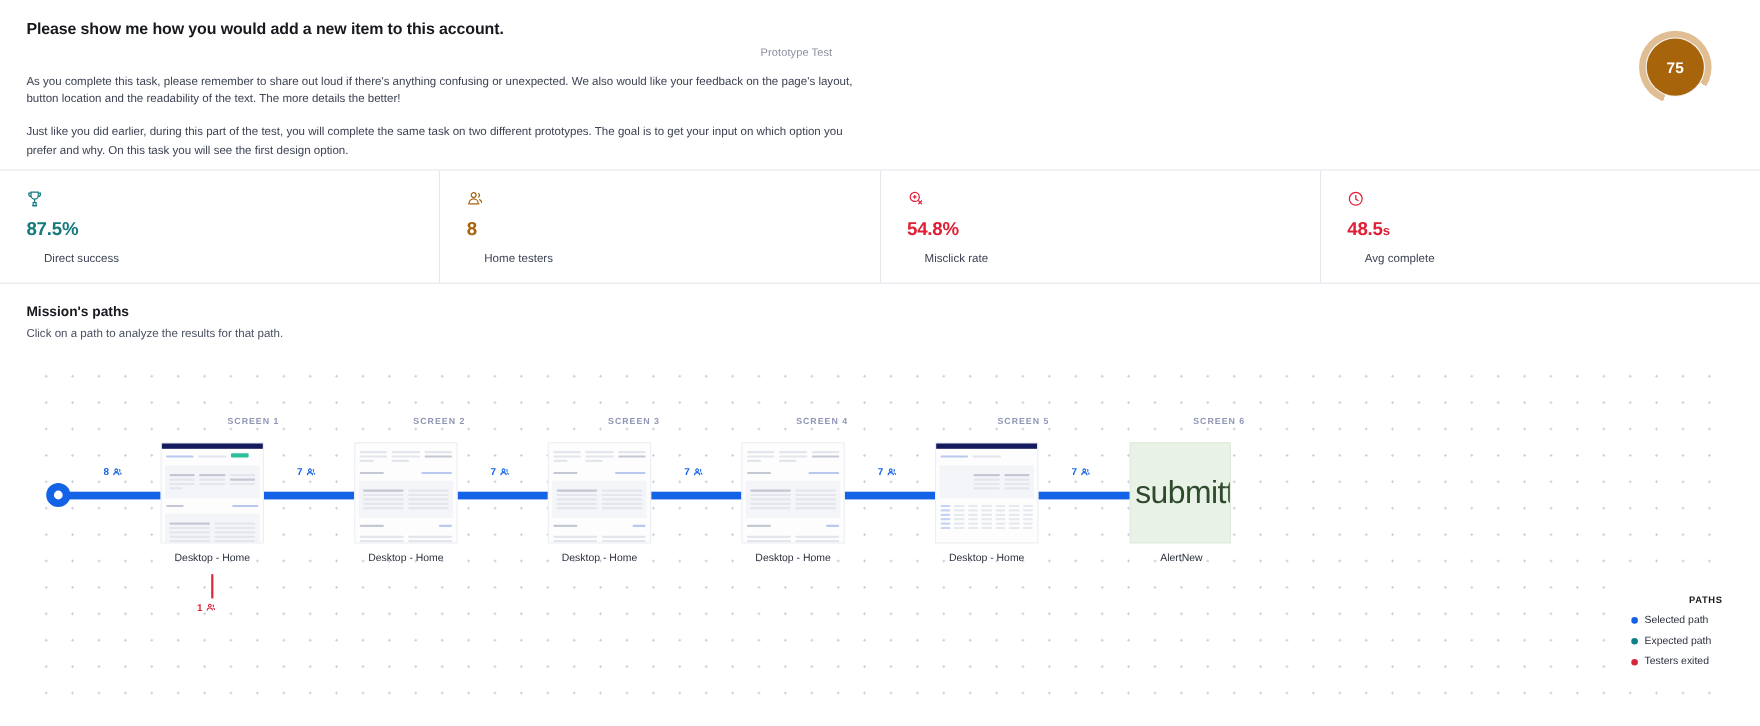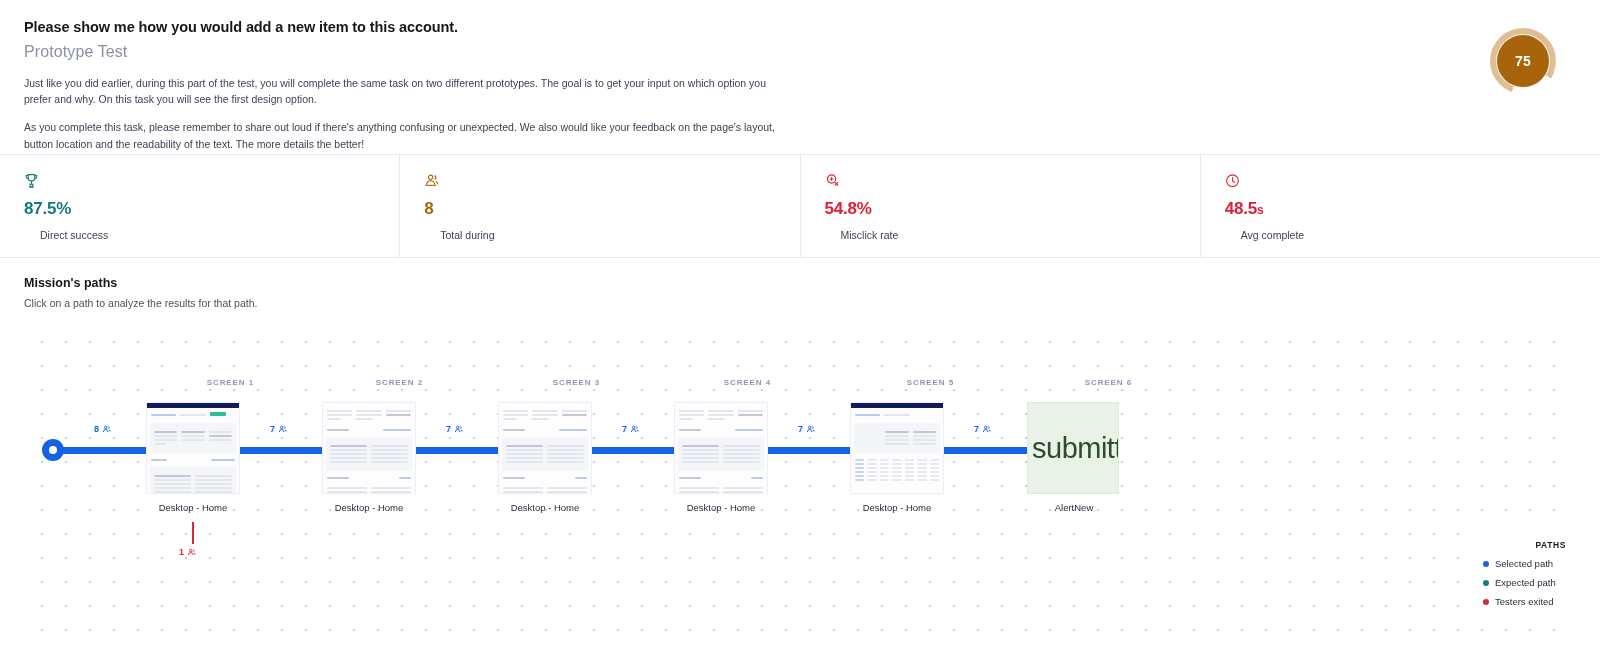--- a/index.html
+++ b/index.html
@@ -12,21 +12,21 @@
   }
   .page { position: relative; width: 1600px; height: 660px; }
 
   
   .header { position: absolute; left: 24px; top: 18px; width: 1400px; }
   .task-title {
     font-size: 14.5px; font-weight: 700; color: #16181d;
     letter-spacing: -0.1px; line-height: 1.3;
   }
   .task-subtitle {
-    font-size: 16px; color: #8b90a0; margin-top: 6px; letter-spacing: 0.1px;
+    font-size: 10px; color: #8b90a0; margin-top: 6px; letter-spacing: 0.1px; text-align: center;
   }
   .task-para {
     font-size: 10.5px; color: #3d4354; line-height: 1.55;
     margin-top: 14px; max-width: 760px;
   }
   .task-para.second { margin-top: 12px; }
 
   
   .score-wrap {
     position: absolute; left: 1490px; top: 28px;
@@ -169,22 +169,22 @@
   .legend-dot { width: 6px; height: 6px; border-radius: 50%; flex: 0 0 auto; }
 </style>
 </head>
 <body>
 
 <div class="page">
 
   <div class="header">
     <div class="task-title">Please show me how you would add a new item to this account.</div>
     <div class="task-subtitle">Prototype Test</div>
+    <div class="task-para second">As you complete this task, please remember to share out loud if there's anything confusing or unexpected. We also would like your feedback on the page's layout, button location and the readability of the text. The more details the better!</div>
     <div class="task-para">Just like you did earlier, during this part of the test, you will complete the same task on two different prototypes. The goal is to get your input on which option you prefer and why. On this task you will see the first design option.</div>
-    <div class="task-para second">As you complete this task, please remember to share out loud if there's anything confusing or unexpected. We also would like your feedback on the page's layout, button location and the readability of the text. The more details the better!</div>
   </div>
 
   <div class="score-wrap">
     <div class="score-ring"></div>
     <div class="score-inner">
       <span class="score-value">75</span>
     </div>
   </div>
 
   <div class="metrics">
@@ -209,21 +209,21 @@
       <span class="metric-icon">
         <svg width="16" height="16" viewBox="0 0 17 17" fill="none" stroke="#a8640b" stroke-width="1.2">
           <circle cx="7" cy="4.6" r="2.3"></circle>
           <path d="M2.6 12.6a4.4 4.4 0 0 1 8.8 0"></path>
           <path d="M11.4 2.8a2.2 2.2 0 0 1 0 4"></path>
           <path d="M12.4 8.8a4 4 0 0 1 2.4 3.3"></path>
           <path d="M1.6 13.1h11"></path>
         </svg>
       </span>
       <div class="metric-value" style="color:#a8640b">8</div>
-      <div class="metric-label">Total during</div>
+      <div class="metric-label">Home testers</div>
     </div>
 
     <div class="metric">
       <span class="metric-icon">
         <svg width="16" height="16" viewBox="0 0 17 17" fill="none" stroke="#e01f36" stroke-width="1.2">
           <circle cx="7" cy="6.4" r="4.4"></circle>
           <path d="M7 4.6v3.6M5.2 6.4h3.6"></path>
           <path d="M10.4 9.8l3.6 3.6M14 9.8l-3.6 3.6"></path>
         </svg>
       </span>

